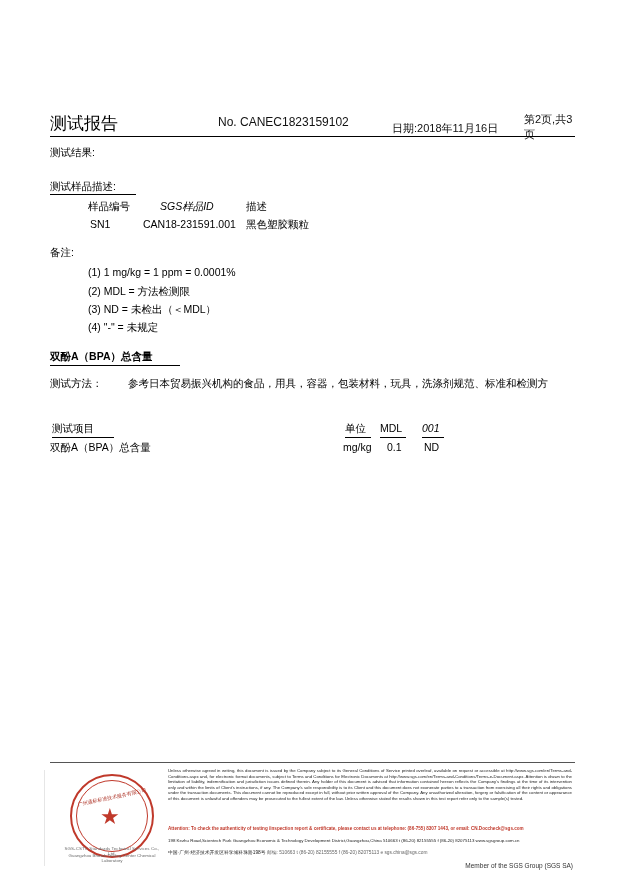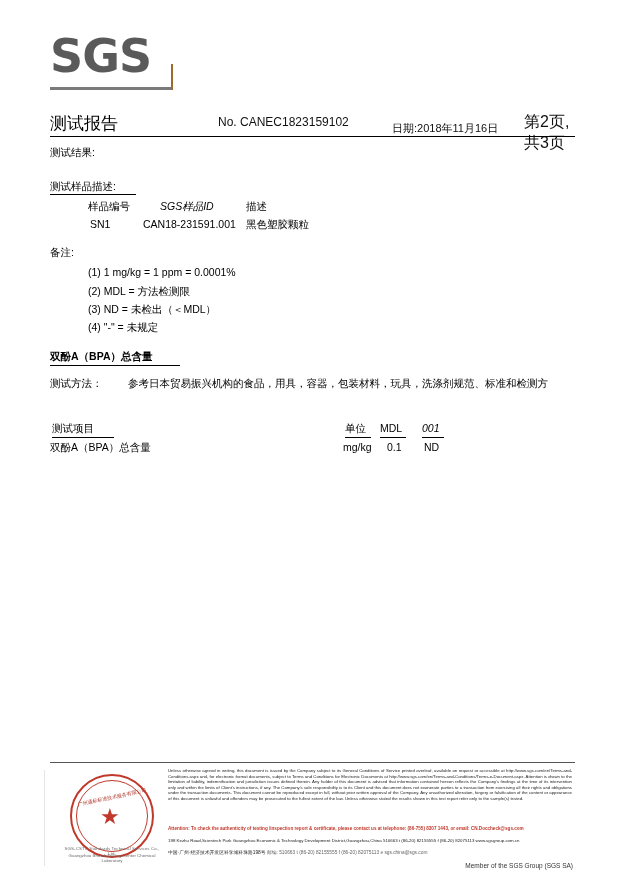--- a/index.html
+++ b/index.html
@@ -80,21 +80,21 @@
   .doc-date {
     position: absolute;
     left: 342px;
     top: 9px;
     font-size: 11px;
   }
   .doc-page {
     position: absolute;
     left: 474px;
     top: 0;
-    font-size: 16px;
+    font-size: 11px;
   }
   .hdr-line {
     position: absolute;
     left: 50px;
     top: 136px;
     width: 525px;
     height: 1px;
     background: #000;
   }
 
@@ -294,25 +294,20 @@
     width: 1px;
     height: 96px;
     background: #e6e6e6;
   }
 </style>
 </head>
 <body>
 
 <div class="page">
 
-  <div class="logo-wrap">
-    <div class="logo-text">SGS</div>
-    <div class="logo-rule"></div>
-    <div class="logo-tick"></div>
-  </div>
 
   <div class="title-row">
     <div class="doc-title">测试报告</div>
     <div class="doc-no">No. CANEC1823159102</div>
     <div class="doc-date">日期:2018年11月16日</div>
     <div class="doc-page">第2页,共3页</div>
   </div>
   <div class="hdr-line"></div>
 
   <div class="lbl results-label">测试结果:</div>

